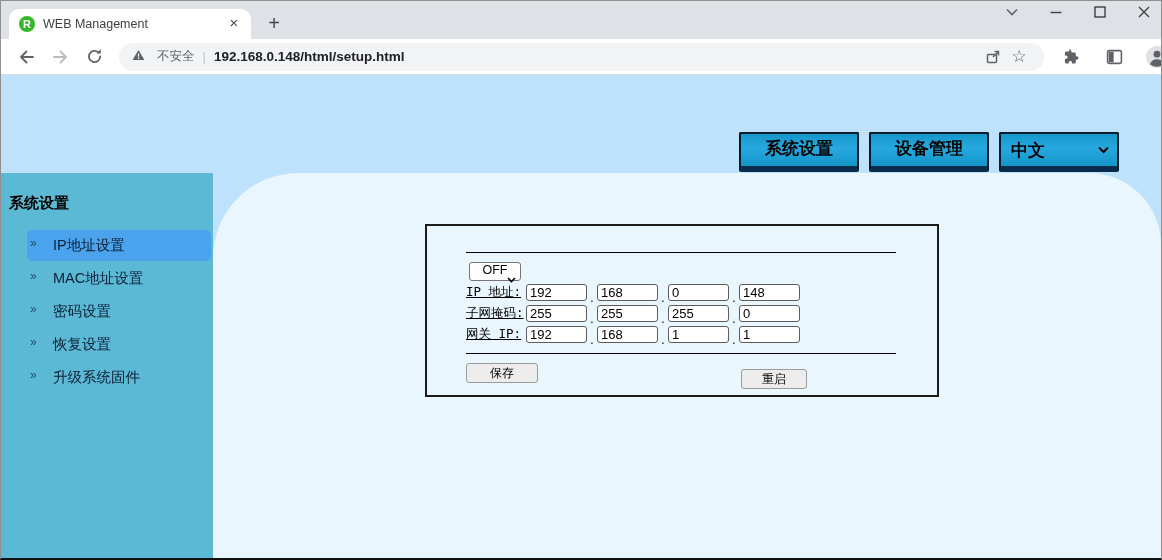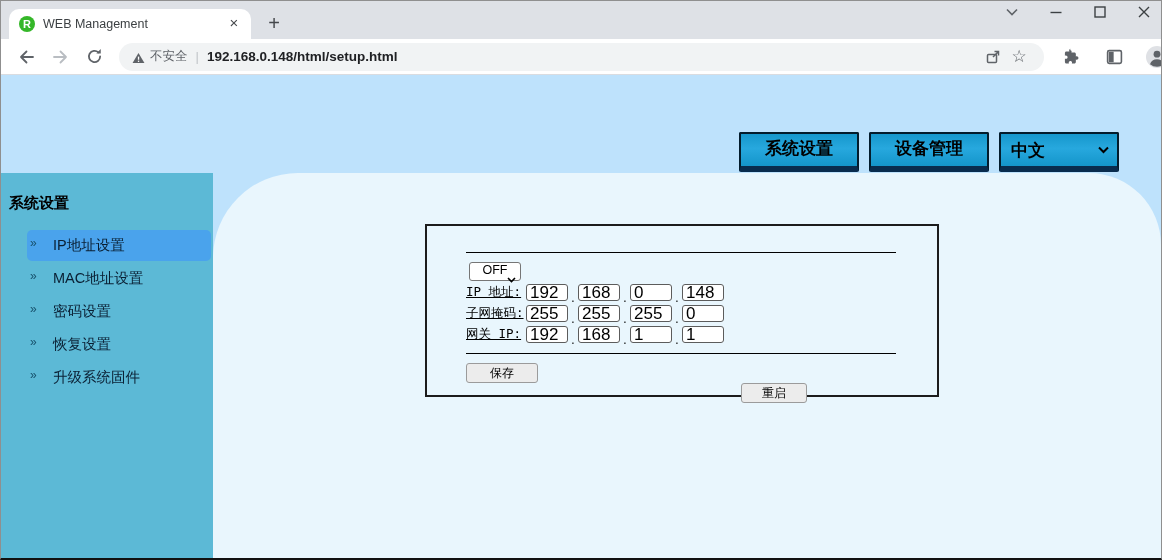--- a/index.html
+++ b/index.html
@@ -31,21 +31,21 @@
   .win-btn { width:22px; height:18px; display:flex; align-items:center; justify-content:center; cursor:pointer; }
   
   .toolbar { height:36px; background:#fff; border-bottom:1px solid #dadce0;
     display:flex; align-items:center; padding:0 8px; flex:none; }
   .nav-ico { width:28px; height:28px; display:flex; align-items:center;
     justify-content:center; margin:0 3px; cursor:pointer; flex:none; }
   .omnibox {
     flex:none; width:925px; height:28px; margin-left:8px; background:#f1f3f4;
     border-radius:14px; display:flex; align-items:center; padding:0 12px;
   }
-  .sec-chip { display:flex; align-items:flex-end; gap:4px; cursor:pointer; flex:none; }
+  .sec-chip { display:flex; align-items:flex-start; gap:11px; cursor:pointer; flex:none; }
   .sec-label { font-size:12.5px; color:#5f6368; }
   .url-sep { color:#c0c4c9; font-size:13px; margin:0 8px; }
   .url-text { font-size:13.5px; color:#202124; flex:1; white-space:nowrap; overflow:hidden;font-weight:bold; }
   .pill-ico { width:26px; height:26px; display:flex; align-items:center;
     justify-content:center; cursor:pointer; flex:none; }
   .star-glyph { font-size:17px; color:#5f6368; line-height:1; }
   .tb-right { display:flex; align-items:center; margin-left:10px; gap:9px; }
   
   .page { flex:1; position:relative; background:#bee2fc; overflow:hidden; }
   .nav-btn {
@@ -77,32 +77,32 @@
   .hr { border:none; border-top:1px solid #000; height:0; }
   .dhcp-row { margin-top:8px; display:flex; align-items:center; height:21px; }
   .dhcp-label { font-size:17px; font-weight:bold; color:#000; }
   .mini-select { margin-left:3px; width:52px; height:19px; background:#fff;
     border:1px solid #767676; border-radius:3px; display:flex; align-items:center;
     padding:0 4px; font-size:12.5px; color:#000; cursor:pointer;flex-direction:column; }
   .mini-select .chev { margin-left:auto; display:flex; }
   .ip-row { display:flex; align-items:center; height:21px; }
   .row-label { width:60px; font-size:12.5px; color:#000;
     font-family:"DejaVu Sans Mono", monospace; flex:none;text-decoration:underline; }
-  .octet { width:42px; height:17px; border:1px solid #5c5c5c; border-radius:3px;
-    font-size:17px; padding:0 3px; color:#000; background:#fff;
+  .octet { width:61px; height:17px; border:1px solid #5c5c5c; border-radius:3px;
+    font-size:13px; padding:0 3px; color:#000; background:#fff;
     font-family:"Liberation Sans", sans-serif; }
   .octet-dot { width:10px; text-align:center; font-size:12px; color:#000;
     align-self:flex-end; line-height:10px; }
   .hr2 { margin-top:8px; }
-  .btn-row { margin-top:9px; display:flex;flex-direction:column; }
+  .btn-row { margin-top:9px; display:flex; }
   .form-btn { height:20px; background:#ececec; border:1px solid #9b9b9b;
     border-radius:3px; font-size:12px; color:#000; text-align:center;
     cursor:pointer; font-family:"Liberation Sans", sans-serif; }
   .save-btn { width:72px; }
-  .reboot-btn { width:66px; margin-left:auto; margin-right:89px; }
+  .reboot-btn { width:66px; margin-left:auto; margin-right:89px;margin-top:6px; }
 </style>
 </head>
 <body>
 
 <div class="window">
 
   <div class="tabstrip">
     <div class="tab">
       <span class="favicon">R</span>
       <span class="tab-title">WEB Management</span>

